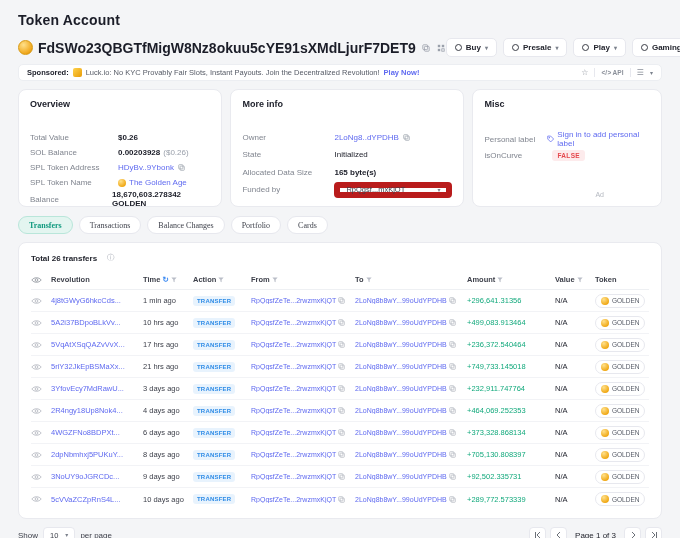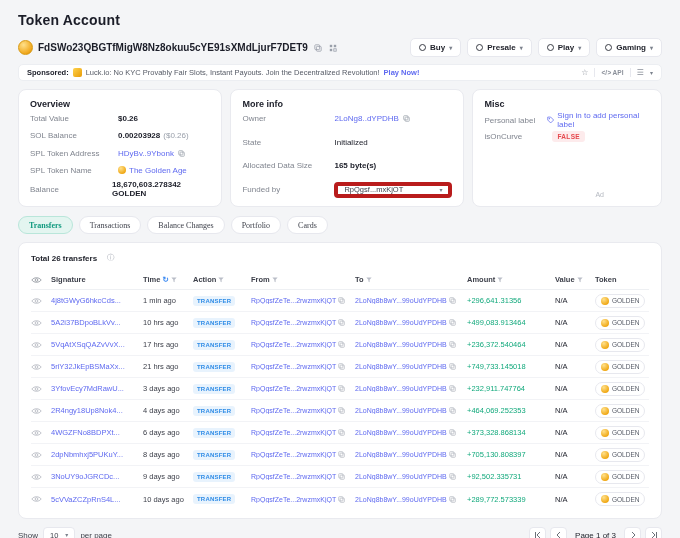--- a/index.html
+++ b/index.html
@@ -11,21 +11,21 @@
   .topbar{display:flex;justify-content:space-between;align-items:center;height:24px;margin-bottom:5px}
   .page-title{font-size:14px;font-weight:bold;letter-spacing:.2px}
   .searchbar{width:210px;height:20px;background:#fff;border:1px solid #e7e8ee;border-radius:11px;display:flex;align-items:center;padding:0 3px 0 9px}
   .searchbar input{border:0;outline:0;flex:1;font-size:7.5px;color:#444;background:transparent;font-family:inherit}
   .search-btn{width:15px;height:15px;border-radius:50%;background:linear-gradient(135deg,#e44fd7,#8f3bf0);display:flex;align-items:center;justify-content:center;border:0;cursor:pointer;flex:0 0 auto}
 
   
   .addr-row{display:flex;justify-content:space-between;align-items:center;height:21px;margin-bottom:6px}
   .addr-left{display:flex;align-items:center;gap:5px}
   .coin{width:15px;height:15px;border-radius:50%;background:radial-gradient(circle at 35% 30%,#ffe08a,#f0a71b 70%,#c67f0a);border:1px solid #d89a12;flex:0 0 auto}
-  .address{font-size:10px;font-weight:bold}
+  .address{font-size:14px;font-weight:bold}
   .icon-btn{background:none;border:0;display:inline-flex;align-items:center;cursor:pointer;color:#9aa0ab;padding:0 1px}
   .actions{display:flex;gap:6px}
   .action-btn{height:19px;background:#fff;border:1px solid #e7e8ee;border-radius:5px;display:flex;align-items:center;gap:4px;padding:0 8px;font-size:8px;font-weight:bold;color:#23252e;cursor:pointer;font-family:inherit}
   .action-icon{width:7px;height:7px;border-radius:50%;border:1.5px solid #3a3d46;display:inline-block}
   .caret{font-size:6px;color:#7c828d;line-height:1}
 
   
   .sponsor{display:flex;justify-content:space-between;align-items:center;height:17px;background:#fff;border:1px solid #eceef2;border-radius:5px;padding:0 8px;margin-bottom:8px;font-size:7.5px}
   .sponsor-left{display:flex;align-items:center;gap:4px;white-space:nowrap;overflow:hidden}
   .sponsor-label{font-weight:bold;color:#1b1d28}
@@ -34,33 +34,33 @@
   .sponsor-cta{color:#5f6af0;font-weight:bold;cursor:pointer}
   .sponsor-right{display:flex;align-items:center;gap:6px;color:#8a8f99}
   .vdiv{width:1px;height:9px;background:#e7e8ee}
   .mini{font-size:8px;line-height:1;cursor:pointer}
   .api{font-size:6.5px;font-weight:bold;letter-spacing:.2px;cursor:pointer;display:flex;align-items:center;gap:1px}
 
   
   .cards{display:flex;gap:8px;margin-bottom:9px}
   .card{background:#fff;border:1px solid #e9eaef;border-radius:8px;padding:9px 11px 8px;height:118px;display:flex;flex-direction:column}
   .card-overview{flex:1.09}.card-more{flex:1}.card-misc{flex:1}
-  .card-title{font-size:9px;font-weight:bold;margin-bottom:2px}
+  .card-title{font-size:9px;font-weight:bold;margin-bottom:21px}
   .card-body{display:flex;flex-direction:column;justify-content:space-between;flex:1}
   .kv{display:flex;align-items:center;min-height:15px;font-size:8px}
   .kv .lbl{color:#80858f}
   .card-overview .lbl{width:88px}
   .card-more .lbl{width:92px}
   .card-misc .lbl{width:68px}
   .val{color:#1b1d28;display:flex;align-items:center;gap:3px}
   .bold{font-weight:bold}
   .muted{color:#9aa0ab}
   .link{color:#5f6af0;text-decoration:none;cursor:pointer}
   .gold-dot{width:8px;height:8px;border-radius:50%;background:radial-gradient(circle at 35% 30%,#ffe08a,#efa50f 75%);display:inline-block;flex:0 0 auto}
-  .select-box{display:flex;align-items:center;justify-content:space-between;gap:6px;border:4px solid #b91c1c;border-radius:4px;height:16px;padding:0 6px;min-width:118px;font-size:7.5px;color:#3c3f49;cursor:pointer;background:#fff}
+  .select-box{display:flex;align-items:center;justify-content:space-between;gap:6px;border:6px solid #b91c1c;border-radius:4px;height:16px;padding:0 6px;min-width:118px;font-size:7.5px;color:#3c3f49;cursor:pointer;background:#fff}
   .badge-false{background:#fdebec;color:#e5484d;font-size:6.5px;font-weight:bold;border-radius:3px;padding:2px 5px;letter-spacing:.3px}
   .ad-label{margin-top:auto;align-self:flex-end;margin-right:46px;font-size:7px;color:#b4b8c0}
 
   
   .tabs{display:flex;gap:6px;margin-bottom:8px}
   .tab{height:18px;padding:0 10px;border-radius:9px;border:1px solid #e7e8ee;background:#fff;font-size:8px;color:#3c3f49;cursor:pointer;font-family:Liberation Serif, serif;display:flex;align-items:center}
   .tab.active{background:#e3f5f0;border-color:#b9e6da;color:#119a7f;font-weight:bold}
 
   
   .table-card{background:#fff;border:1px solid #e9eaef;border-radius:8px;padding:8px 12px;margin-bottom:7px}
@@ -272,21 +272,21 @@
       </div>
 
     <div class="grid thead">
       <span class="th">
           <svg width="11" height="8" viewBox="0 0 16 12" fill="none" stroke="#8a8f98" stroke-width="1.2">
             <path d="M1 6 C4 1.5 12 1.5 15 6 C12 10.5 4 10.5 1 6 Z"></path>
             <circle cx="8" cy="6" r="2"></circle>
           </svg>
         </span>
       <span class="th">
-          <span>Signature</span>
+          <span>Revolution</span>
         </span>
       <span class="th">
           <span>Time</span>
           <span class="sort">↻</span>
           <svg class="funnel" width="6" height="6" viewBox="0 0 8 8">
             <path d="M0.5 0.5 H7.5 L4.8 3.8 V7 L3.2 6 V3.8 Z" fill="#b9bdc7"></path>
           </svg>
         </span>
       <span class="th">
           <span>Action</span>

